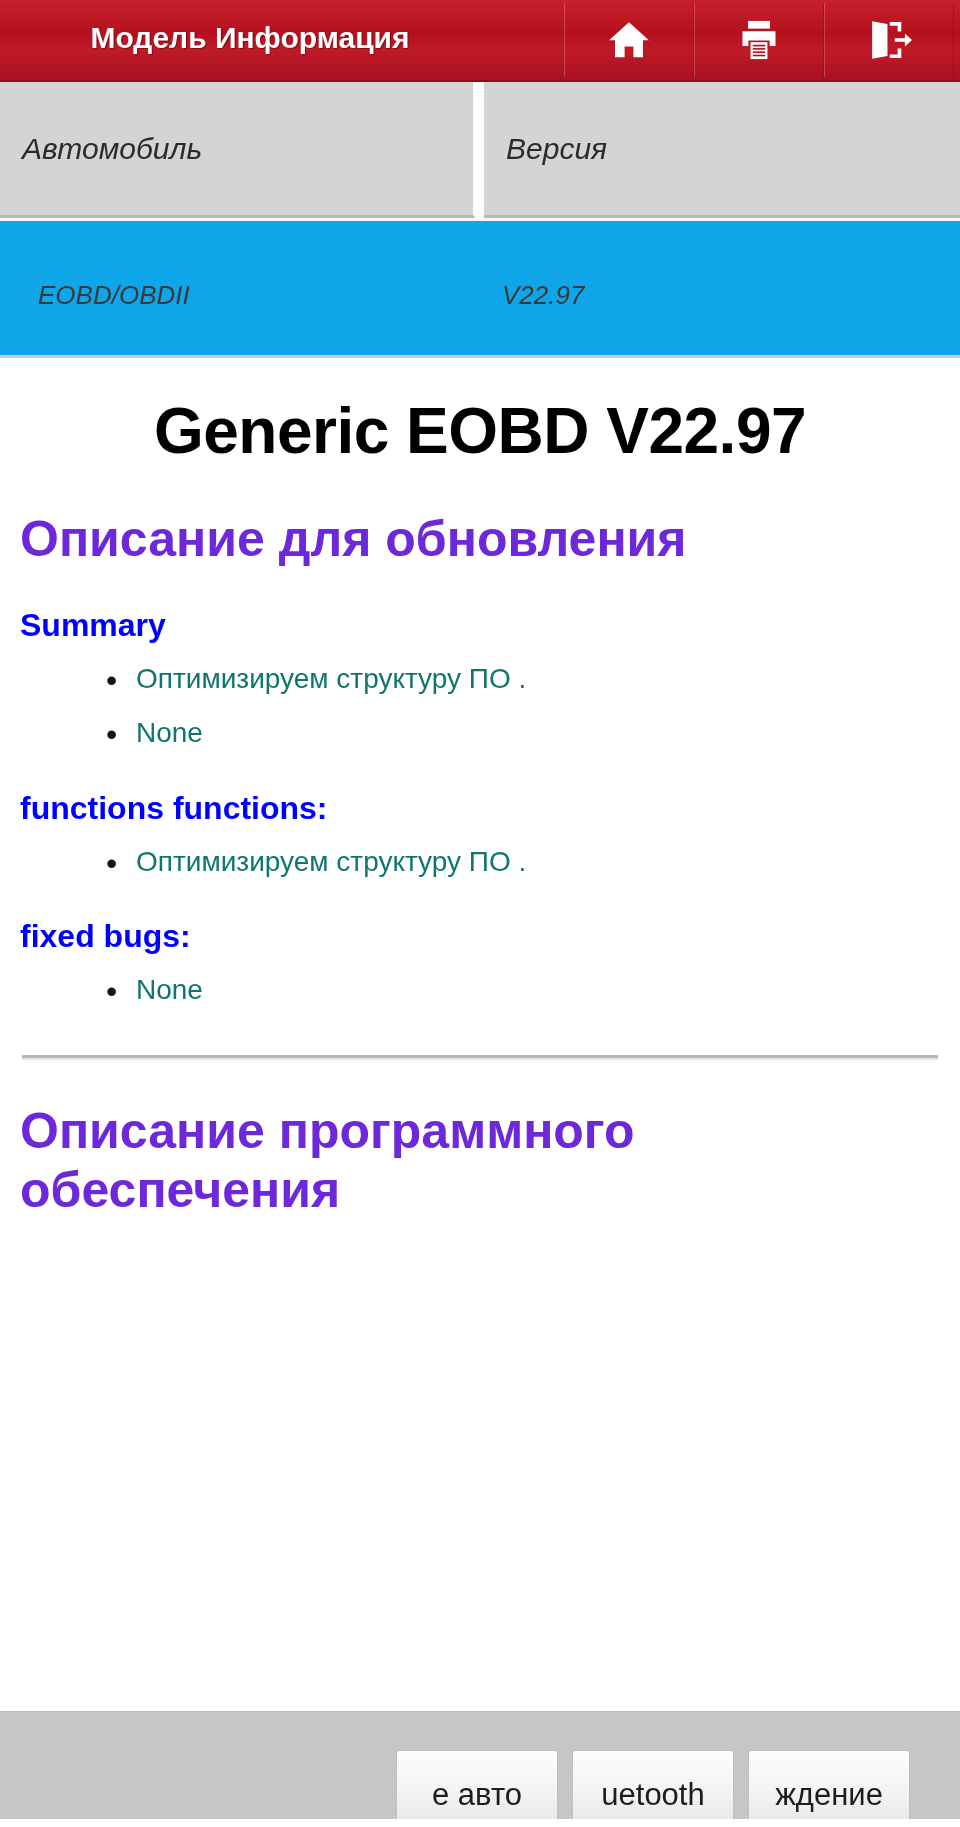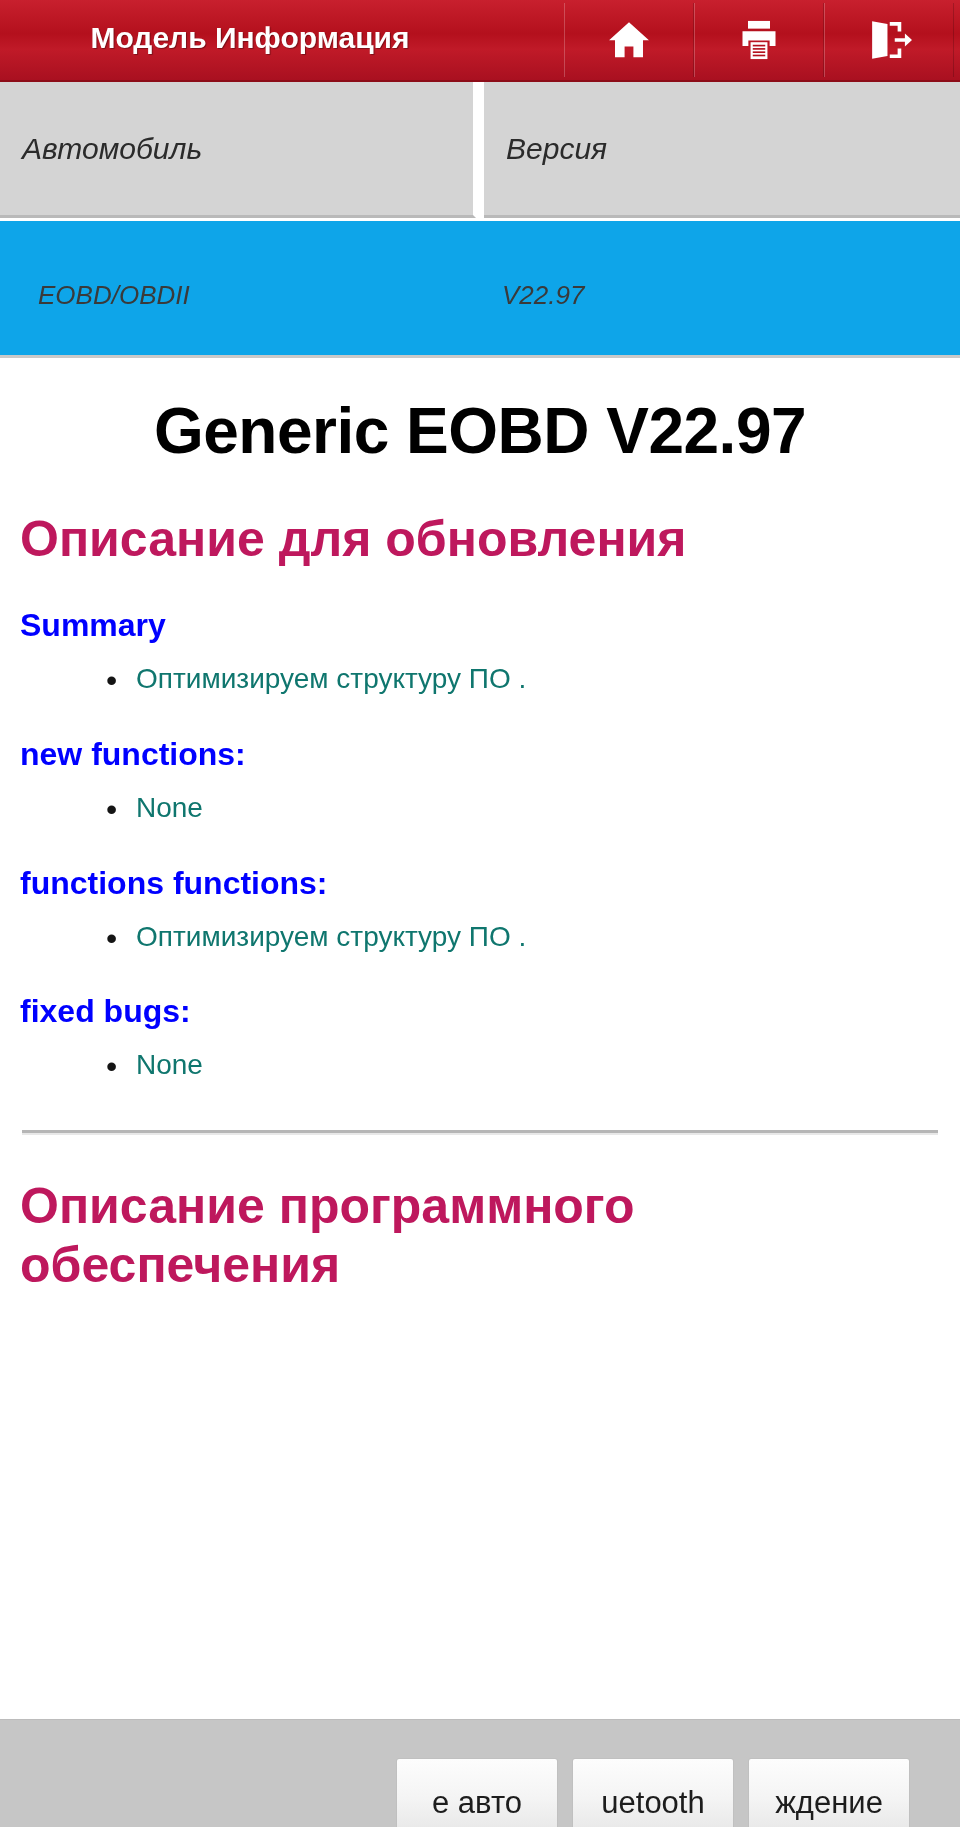--- a/index.html
+++ b/index.html
@@ -112,21 +112,21 @@
     text-align: center;
     font-size: 64px;
     font-weight: bold;
     color: #000000;
     margin: 36px 0 0 0;
     letter-spacing: -0.5px;
   }
   .doc-h2 {
     font-size: 50px;
     font-weight: bold;
-    color: #be185d;
+    color: #6d28d9;
     margin: 42px 0 0 2px;
     line-height: 1.18;
   }
   .sec-label {
     font-size: 32px;
     font-weight: bold;
     color: #0000ff;
     margin: 38px 0 0 2px;
   }
   ul.bullets {
@@ -154,21 +154,21 @@
     border: none;
     border-top: 3px solid #b6b6b6;
     border-bottom: 2px solid #e8e8e8;
     margin: 46px 4px 0 4px;
   }
 
   
   .bottombar {
     position: absolute;
     left: 0;
-    bottom: 0;
+    bottom: 8px;
     width: 960px;
     height: 107px;
     background: #c6c6c6;
     border-top: 1px solid #bcbcbc;
     overflow: hidden;
   }
   .bottombar-inner {
     position: absolute;
     left: 396px;
     top: 38px;
@@ -252,21 +252,20 @@
 
   <div class="doc-title">Generic EOBD V22.97</div>
 
   <div class="doc-h2">Описание для обновления</div>
 
   <div class="sec-label">Summary</div>
   <ul class="bullets">
     <li>Оптимизируем структуру ПО .</li>
   </ul>
 
-  <div class="sec-label">new functions:</div>
   <ul class="bullets">
     <li>None</li>
   </ul>
 
   <div class="sec-label">functions functions:</div>
   <ul class="bullets">
     <li>Оптимизируем структуру ПО .</li>
   </ul>
 
   <div class="sec-label">fixed bugs:</div>

